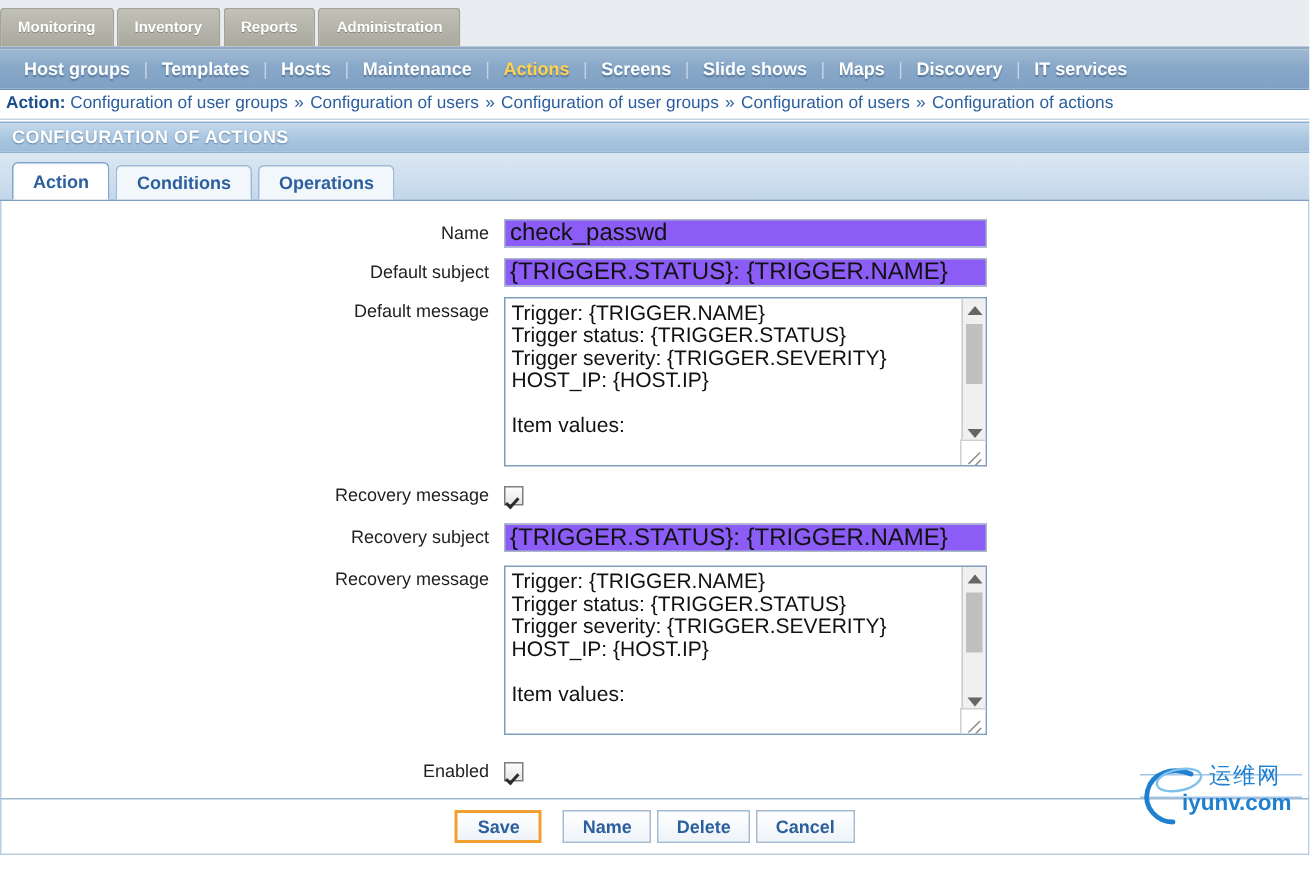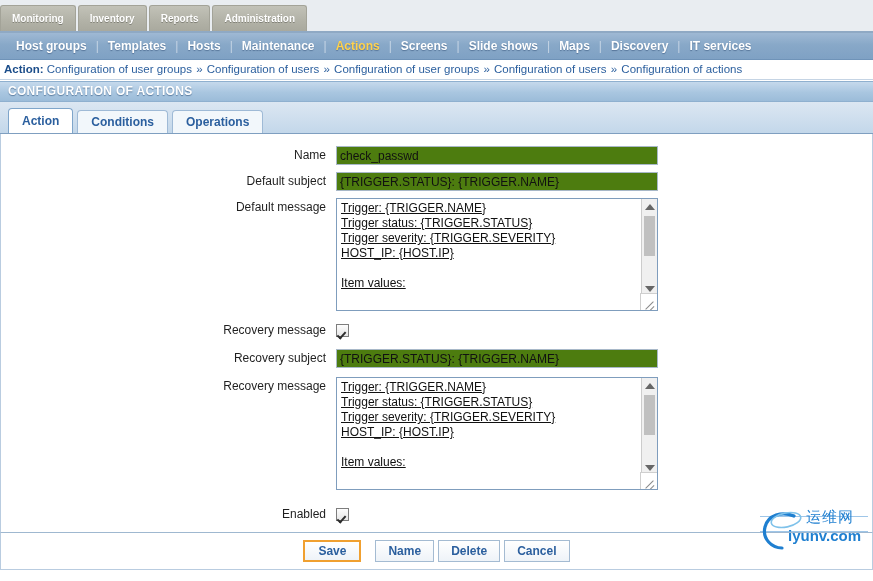--- a/index.html
+++ b/index.html
@@ -183,48 +183,47 @@
     white-space: nowrap;
   }
   .fctl { flex: 1; }
 
   input.txt {
     width: 322px;
     height: 19px;
     box-sizing: border-box;
     border: 1px solid #a8b8c8;
     font-family: "Liberation Sans", sans-serif;
-    font-size: 12px;
+    font-size: 16px;
     color: #111111;
     padding: 1px 3px;
-    background: #4d7c0f;
+    background: #8b5cf6;
     outline: none;
   }
 
   
   .ta-wrap {
     width: 322px;
     height: 113px;
     border: 1px solid #7f9dbd;
     background: #ffffff;
     position: relative;
     box-sizing: border-box;
     overflow: hidden;
   }
   .ta-text {
     position: absolute;
     top: 2px; left: 4px;
     right: 18px;
     font-family: "Liberation Sans", sans-serif;
-    font-size: 12px;
+    font-size: 14px;
     line-height: 15px;
     color: #111111;
     white-space: pre;
     overflow: hidden;
-    text-decoration: underline;
   }
   .ta-sb {
     position: absolute;
     top: 0; right: 0;
     width: 16px;
     height: 97px;
     background: #f0f0f0;
     border-left: 1px solid #cccccc;
     box-sizing: border-box;
   }

